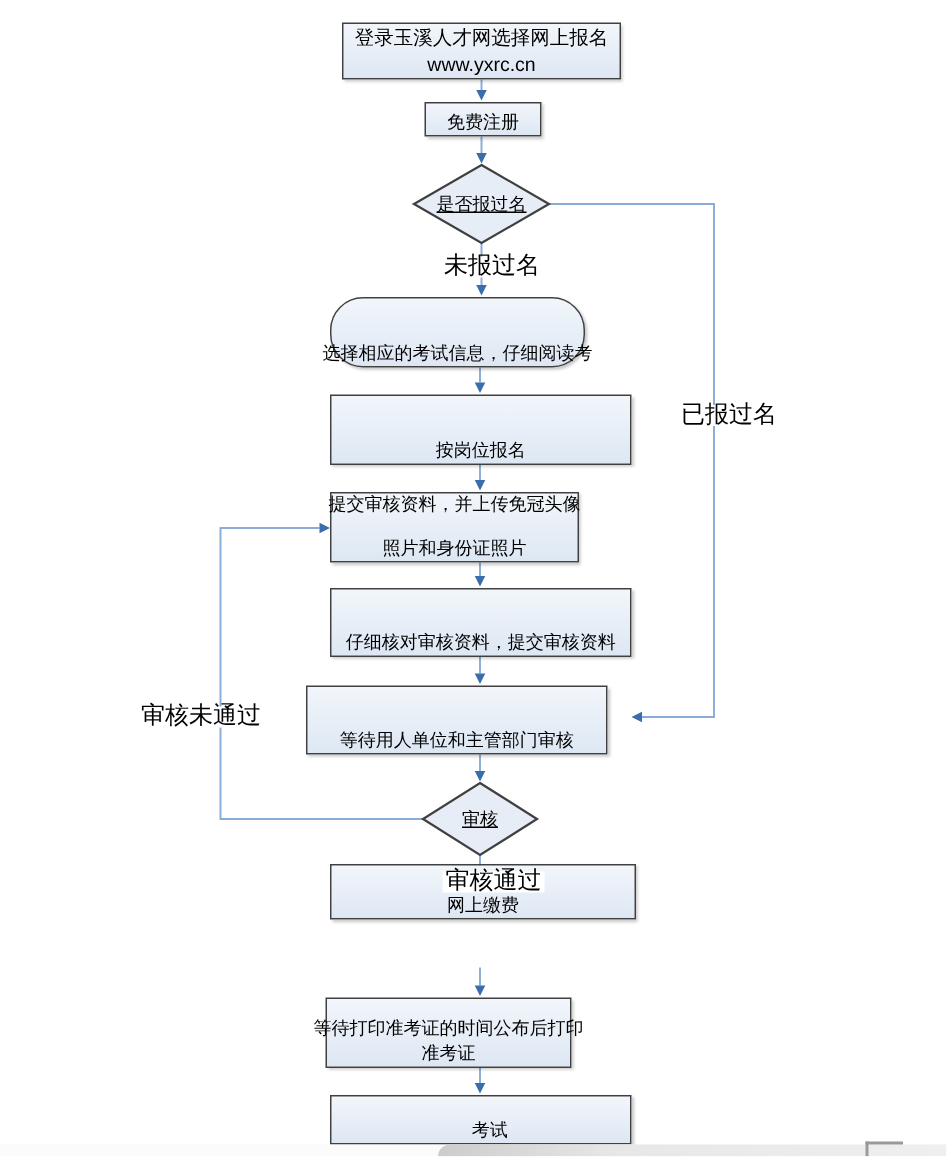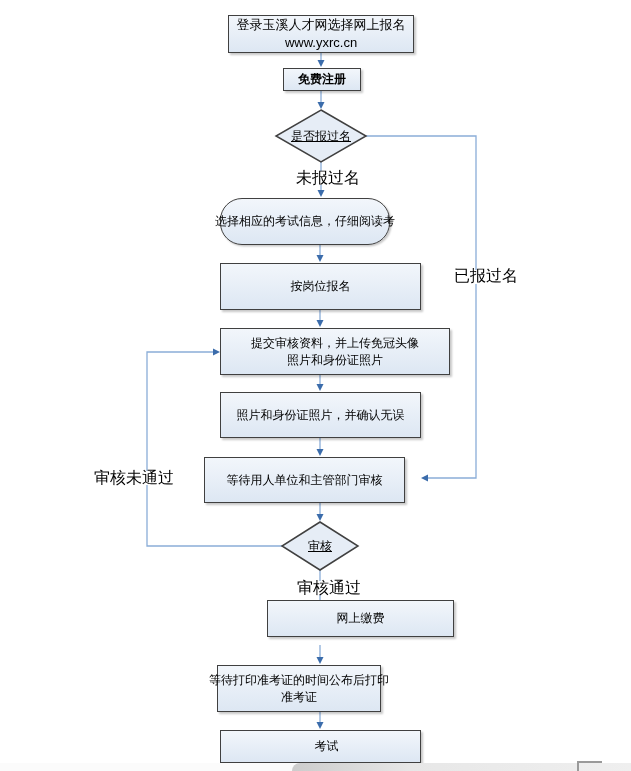--- a/index.html
+++ b/index.html
@@ -6,21 +6,21 @@
   .canvas {
     position:relative; width:631px; height:771px; background:#ffffff;
     font-family:"Liberation Sans","DejaVu Sans",sans-serif; color:#000;
     overflow:hidden;
   }
   .layer { position:absolute; left:0; top:0; }
   .node {
     position:absolute; box-sizing:border-box;
     border:1.5px solid #404040;
     background:linear-gradient(180deg,#f2f6fb 0%,#dde7f3 100%);
-    display:flex; flex-direction:column; align-items:center; justify-content:center;
+    display:flex; flex-direction:column; align-items:center; justify-content:flex-end;
     text-align:center; font-size:12px; line-height:17px;
     box-shadow:1.5px 1.5px 2px rgba(0,0,0,0.22);
   }
   .node .tline { display:block; white-space:nowrap; }
   .node-start { font-size:13px; line-height:18px; }
   .diamond-label {
     position:absolute; display:flex; align-items:center; justify-content:center;
     font-size:12px; text-align:center; pointer-events:none;text-decoration:underline;
   }
   .edge-label {
@@ -78,54 +78,54 @@
       <polygon points="321,110 366,136 321,162 276,136"></polygon>
       <polygon points="320,522 358,546 320,570 282,546"></polygon>
     </g>
   </svg>
 
   <div class="node node-start" style="left:228px; top:15px; width:186px; height:38px;">
     <span class="tline">登录玉溪人才网选择网上报名</span>
     <span class="tline">www.yxrc.cn</span>
   </div>
 
-  <div class="node" style="left:283px; top:68px; width:78px; height:23px;font-weight:bold;">
+  <div class="node" style="left:283px; top:68px; width:78px; height:23px;">
     <span class="tline">免费注册</span>
   </div>
 
   <div class="diamond-label" style="left:276px; top:110px; width:90px; height:52px;">
     <span>是否报过名</span>
   </div>
 
   <div class="node" style="left:220px; top:198px; width:170px; height:47px;border-radius:22px;">
     <span class="tline">选择相应的考试信息，仔细阅读考</span>
   </div>
 
   <div class="node" style="left:220px; top:263px; width:201px; height:47px;">
     <span class="tline">按岗位报名</span>
   </div>
 
-  <div class="node" style="left:220px; top:328px; width:230px; height:47px;">
+  <div class="node" style="left:220px; top:328px; width:166px; height:47px;gap:12px;">
     <span class="tline">提交审核资料，并上传免冠头像</span>
     <span class="tline">照片和身份证照片</span>
   </div>
 
   <div class="node" style="left:220px; top:392px; width:201px; height:46px;">
-    <span class="tline">照片和身份证照片，并确认无误</span>
+    <span class="tline">仔细核对审核资料，提交审核资料</span>
   </div>
 
   <div class="node" style="left:204px; top:457px; width:201px; height:46px;">
     <span class="tline">等待用人单位和主管部门审核</span>
   </div>
 
   <div class="diamond-label" style="left:282px; top:522px; width:76px; height:48px;">
     <span>审核</span>
   </div>
 
-  <div class="node" style="left:220px; top:600px; width:187px; height:37px;margin-left:47px;">
+  <div class="node" style="left:220px; top:576px; width:204px; height:37px;">
     <span class="tline">网上缴费</span>
   </div>
 
   <div class="node" style="left:217px; top:665px; width:164px; height:47px;">
     <span class="tline">等待打印准考证的时间公布后打印</span>
     <span class="tline">准考证</span>
   </div>
 
   <div class="node" style="left:220px; top:730px; width:201px; height:33px;padding-left:12px;">
     <span class="tline">考试</span>

